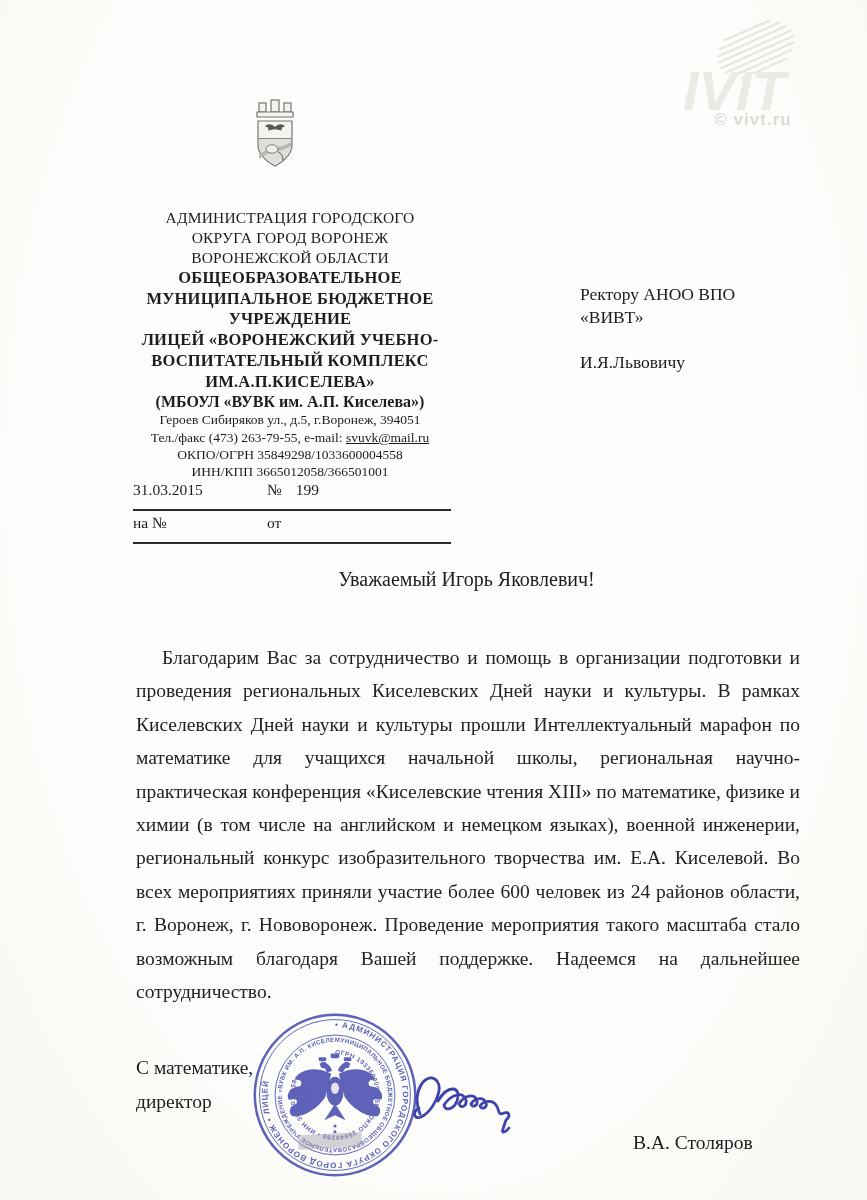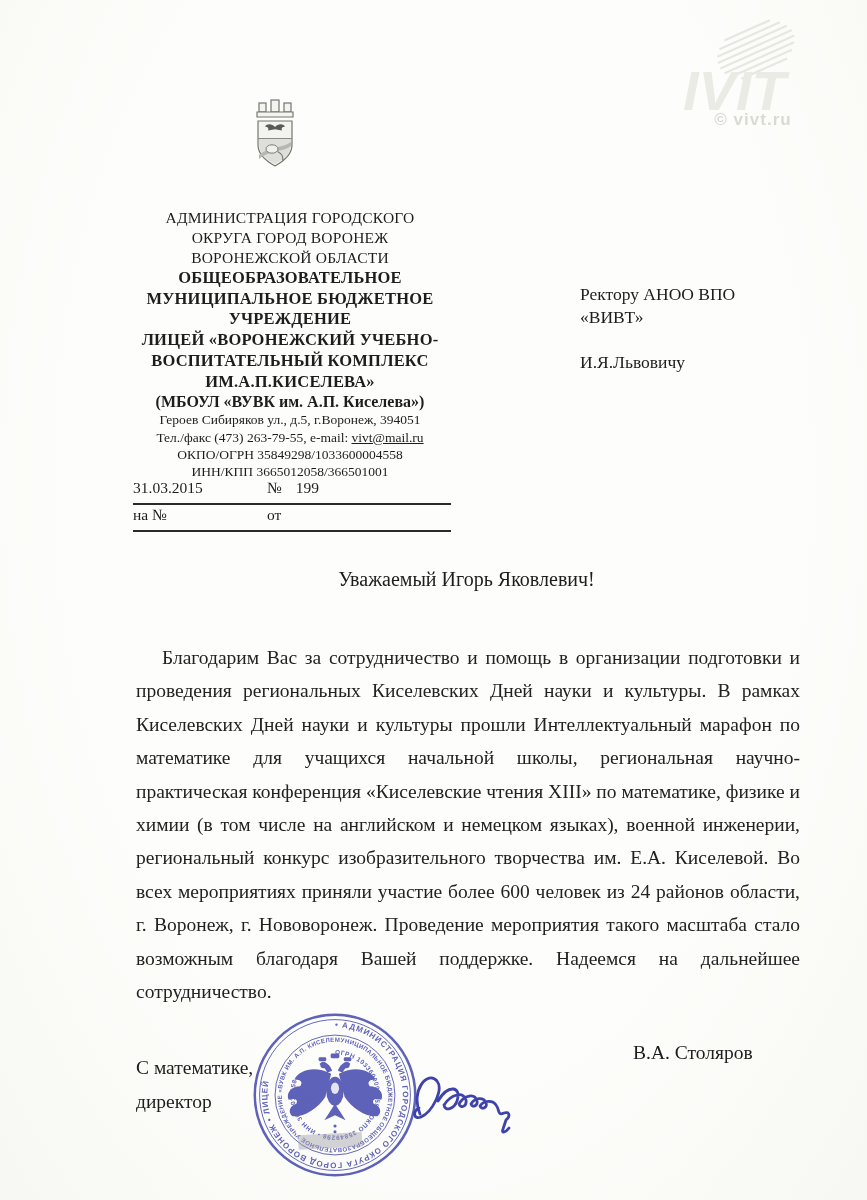--- a/index.html
+++ b/index.html
@@ -20,39 +20,39 @@
   .emblem{position:absolute;left:251px;top:96px;width:48px;height:78px;}
   
   .letterhead{position:absolute;left:118px;top:196px;width:344px;text-align:center;margin-top:12px;}
   .lh-reg{font-size:15.5px;line-height:20px;letter-spacing:0.2px;}
   .lh-bold{font-size:16.5px;line-height:20.7px;font-weight:bold;letter-spacing:0.2px;}
   .lh-short{font-size:16px;line-height:19px;font-weight:bold;}
   .lh-small{font-size:13.5px;line-height:17.3px;}
   .email{text-decoration:underline;}
   
   .refblock{position:absolute;left:133px;top:479px;width:318px;font-size:15.5px;}
-  .ref-row{display:flex;align-items:flex-start;height:20px;border-bottom:2px solid #2b2b2b;padding-bottom:4px;}
+  .ref-row{display:flex;align-items:flex-end;height:20px;border-bottom:2px solid #2b2b2b;padding-bottom:10px;}
   .ref-row + .ref-row{margin-top:1px;}
   .ref-c1{width:134px;}
   .ref-c2{display:flex;gap:14px;}
   
   .addressee{position:absolute;left:580px;top:283px;width:230px;font-size:17.5px;line-height:23px;}
   .addr-name{margin-top:22px;}
   
   .salutation{position:absolute;left:133px;top:568px;width:667px;text-align:center;font-size:20px;}
   
   .body-text{
     position:absolute;left:136px;top:641px;width:664px;
     font-size:19.5px;line-height:33.4px;text-align:justify;text-indent:26px;
     color:#222;
   }
   
   .signoff-closing{position:absolute;left:136px;top:1057px;font-size:19.5px;}
   .signoff-title{position:absolute;left:136px;top:1091px;font-size:19.5px;}
-  .signoff-name{position:absolute;left:633px;top:1042px;font-size:19.5px;}
+  .signoff-name{position:absolute;left:633px;top:1132px;font-size:19.5px;}
   
   .stamp{position:absolute;left:248px;top:1008px;width:174px;height:174px;opacity:0.85;}
   .stamp text{font-family:"Liberation Sans","DejaVu Sans",sans-serif;font-weight:bold;}
   .signature{position:absolute;left:400px;top:1056px;width:170px;height:92px;}
 </style>
 </head>
 <body>
 
 <div class="page">
 
@@ -95,21 +95,21 @@
     <div class="lh-reg">ВОРОНЕЖСКОЙ ОБЛАСТИ</div>
     <div class="lh-bold">ОБЩЕОБРАЗОВАТЕЛЬНОЕ</div>
     <div class="lh-bold">МУНИЦИПАЛЬНОЕ БЮДЖЕТНОЕ</div>
     <div class="lh-bold">УЧРЕЖДЕНИЕ</div>
     <div class="lh-bold">ЛИЦЕЙ «ВОРОНЕЖСКИЙ УЧЕБНО-</div>
     <div class="lh-bold">ВОСПИТАТЕЛЬНЫЙ КОМПЛЕКС</div>
     <div class="lh-bold">ИМ.А.П.КИСЕЛЕВА»</div>
     <div class="lh-short">(МБОУЛ «ВУВК им. А.П. Киселева»)</div>
     <div class="lh-small">Героев Сибиряков ул., д.5,  г.Воронеж, 394051</div>
     <div class="lh-small">
-      <span>Тел./факс (473) 263-79-55, e-mail: </span><span class="email">vivt@mail.ru</span>
+      <span>Тел./факс (473) 263-79-55, e-mail: </span><span class="email">svuvk@mail.ru</span>
     </div>
     <div class="lh-small">ОКПО/ОГРН 35849298/1033600004558</div>
     <div class="lh-small">ИНН/КПП  3665012058/366501001</div>
   </div>
 
   <div class="refblock">
     <div class="ref-row">
       <span class="ref-c1">31.03.2015</span>
       <span class="ref-c2">
         <span>№</span>

